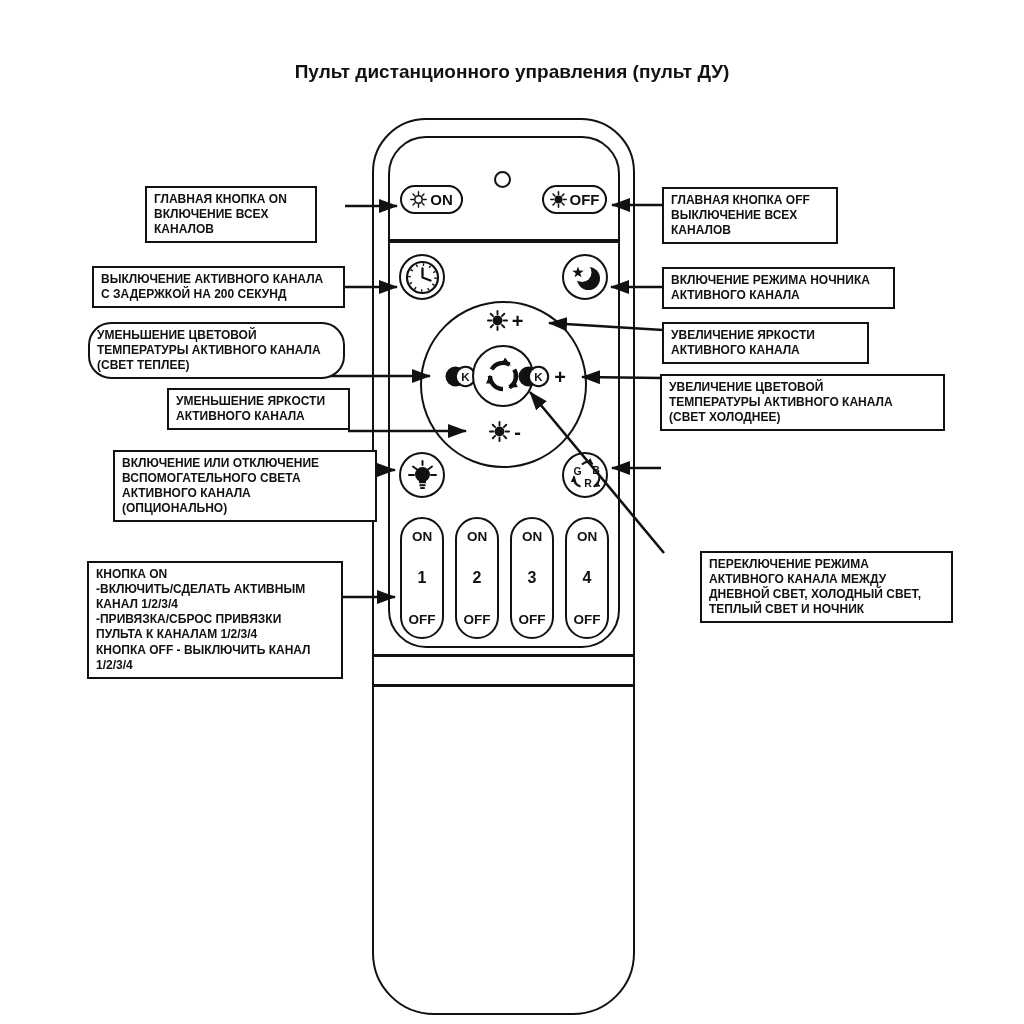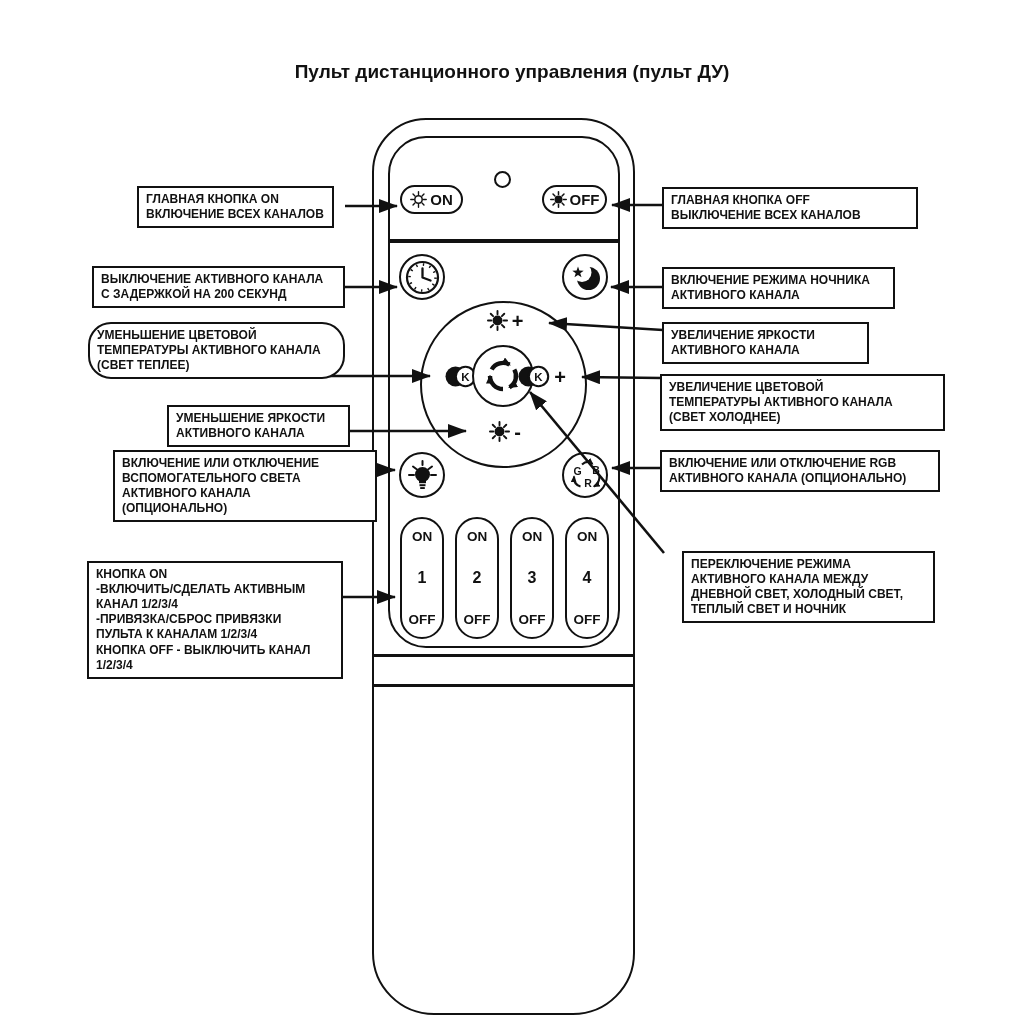--- a/index.html
+++ b/index.html
@@ -207,50 +207,48 @@
       <line x1="343" y1="597" x2="395" y2="597" marker-end="url(#ah)"></line>
       <line x1="663" y1="205" x2="612" y2="205" marker-end="url(#ah)"></line>
       <line x1="663" y1="287" x2="611" y2="287" marker-end="url(#ah)"></line>
       <line x1="663" y1="330" x2="549" y2="323" marker-end="url(#ah)"></line>
       <line x1="661" y1="378" x2="582" y2="377" marker-end="url(#ah)"></line>
       <line x1="661" y1="468" x2="612" y2="468" marker-end="url(#ah)"></line>
       <line x1="664" y1="553" x2="530" y2="392" marker-end="url(#ah)"></line>
     </g>
   </svg>
 
-  <div class="callout" style="left:137px;top:186px;width:197px;">ГЛАВНАЯ КНОПКА ON
+  <div class="callout" style="left:145px;top:186px;width:172px;">ГЛАВНАЯ КНОПКА ON
 ВКЛЮЧЕНИЕ ВСЕХ КАНАЛОВ</div>
   <div class="callout" style="left:92px;top:266px;width:253px;">ВЫКЛЮЧЕНИЕ АКТИВНОГО КАНАЛА
 С ЗАДЕРЖКОЙ НА 200 СЕКУНД</div>
   <div class="callout" style="left:88px;top:322px;width:257px;border-radius:23px;">УМЕНЬШЕНИЕ ЦВЕТОВОЙ
 ТЕМПЕРАТУРЫ АКТИВНОГО КАНАЛА
 (СВЕТ ТЕПЛЕЕ)</div>
-  <div class="callout" style="left:167px;top:405px;width:183px;">УМЕНЬШЕНИЕ ЯРКОСТИ
+  <div class="callout" style="left:167px;top:388px;width:183px;">УМЕНЬШЕНИЕ ЯРКОСТИ
 АКТИВНОГО КАНАЛА</div>
   <div class="callout" style="left:113px;top:450px;width:264px;">ВКЛЮЧЕНИЕ ИЛИ ОТКЛЮЧЕНИЕ
 ВСПОМОГАТЕЛЬНОГО СВЕТА
 АКТИВНОГО КАНАЛА
 (ОПЦИОНАЛЬНО)</div>
   <div class="callout" style="left:87px;top:561px;width:256px;">КНОПКА ON
 -ВКЛЮЧИТЬ/СДЕЛАТЬ АКТИВНЫМ
 КАНАЛ 1/2/3/4
 -ПРИВЯЗКА/СБРОС ПРИВЯЗКИ
 ПУЛЬТА К КАНАЛАМ 1/2/3/4
 КНОПКА OFF - ВЫКЛЮЧИТЬ КАНАЛ
 1/2/3/4</div>
 
-  <div class="callout" style="left:662px;top:187px;width:256px;">ГЛАВНАЯ КНОПКА OFF
+  <div class="callout" style="left:662px;top:187px;width:176px;">ГЛАВНАЯ КНОПКА OFF
 ВЫКЛЮЧЕНИЕ ВСЕХ КАНАЛОВ</div>
   <div class="callout" style="left:662px;top:267px;width:233px;">ВКЛЮЧЕНИЕ РЕЖИМА НОЧНИКА
 АКТИВНОГО КАНАЛА</div>
   <div class="callout" style="left:662px;top:322px;width:207px;">УВЕЛИЧЕНИЕ ЯРКОСТИ
 АКТИВНОГО КАНАЛА</div>
   <div class="callout" style="left:660px;top:374px;width:285px;">УВЕЛИЧЕНИЕ ЦВЕТОВОЙ
 ТЕМПЕРАТУРЫ АКТИВНОГО КАНАЛА
 (СВЕТ ХОЛОДНЕЕ)</div>
-  <div class="callout" style="left:660px;top:450px;width:280px;">ВКЛЮЧЕНИЕ ИЛИ ОТКЛЮЧЕНИЕ RGB
-АКТИВНОГО КАНАЛА (ОПЦИОНАЛЬНО)</div>
-  <div class="callout" style="left:682px;top:551px;width:253px;">ПЕРЕКЛЮЧЕНИЕ РЕЖИМА
+  <div class="callout" style="left:700px;top:551px;width:253px;">ПЕРЕКЛЮЧЕНИЕ РЕЖИМА
 АКТИВНОГО КАНАЛА МЕЖДУ
 ДНЕВНОЙ СВЕТ, ХОЛОДНЫЙ СВЕТ,
 ТЕПЛЫЙ СВЕТ И НОЧНИК</div>
 
 </div>
 
 </body></html>

